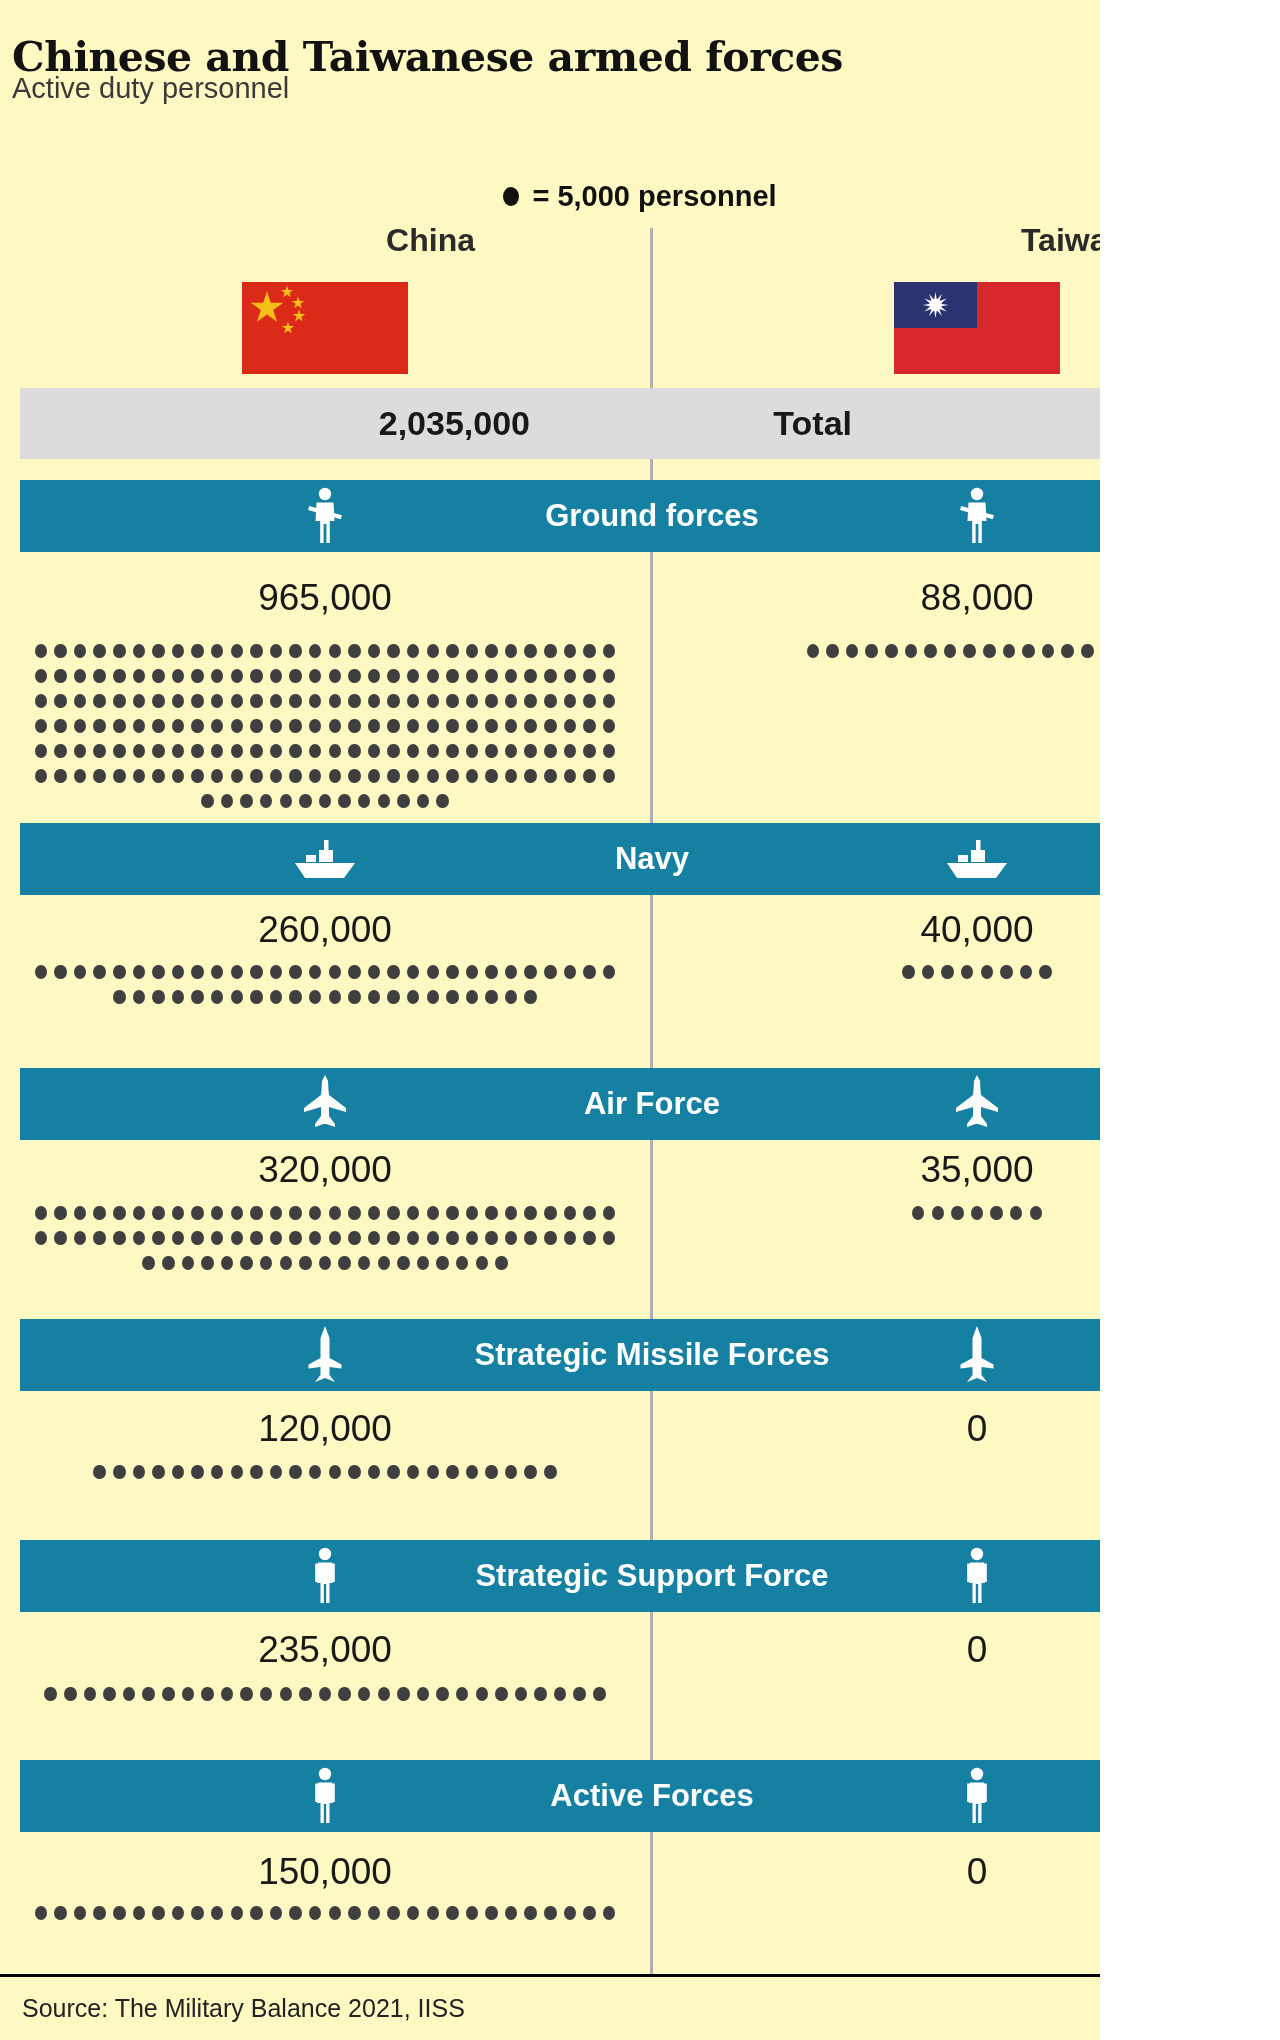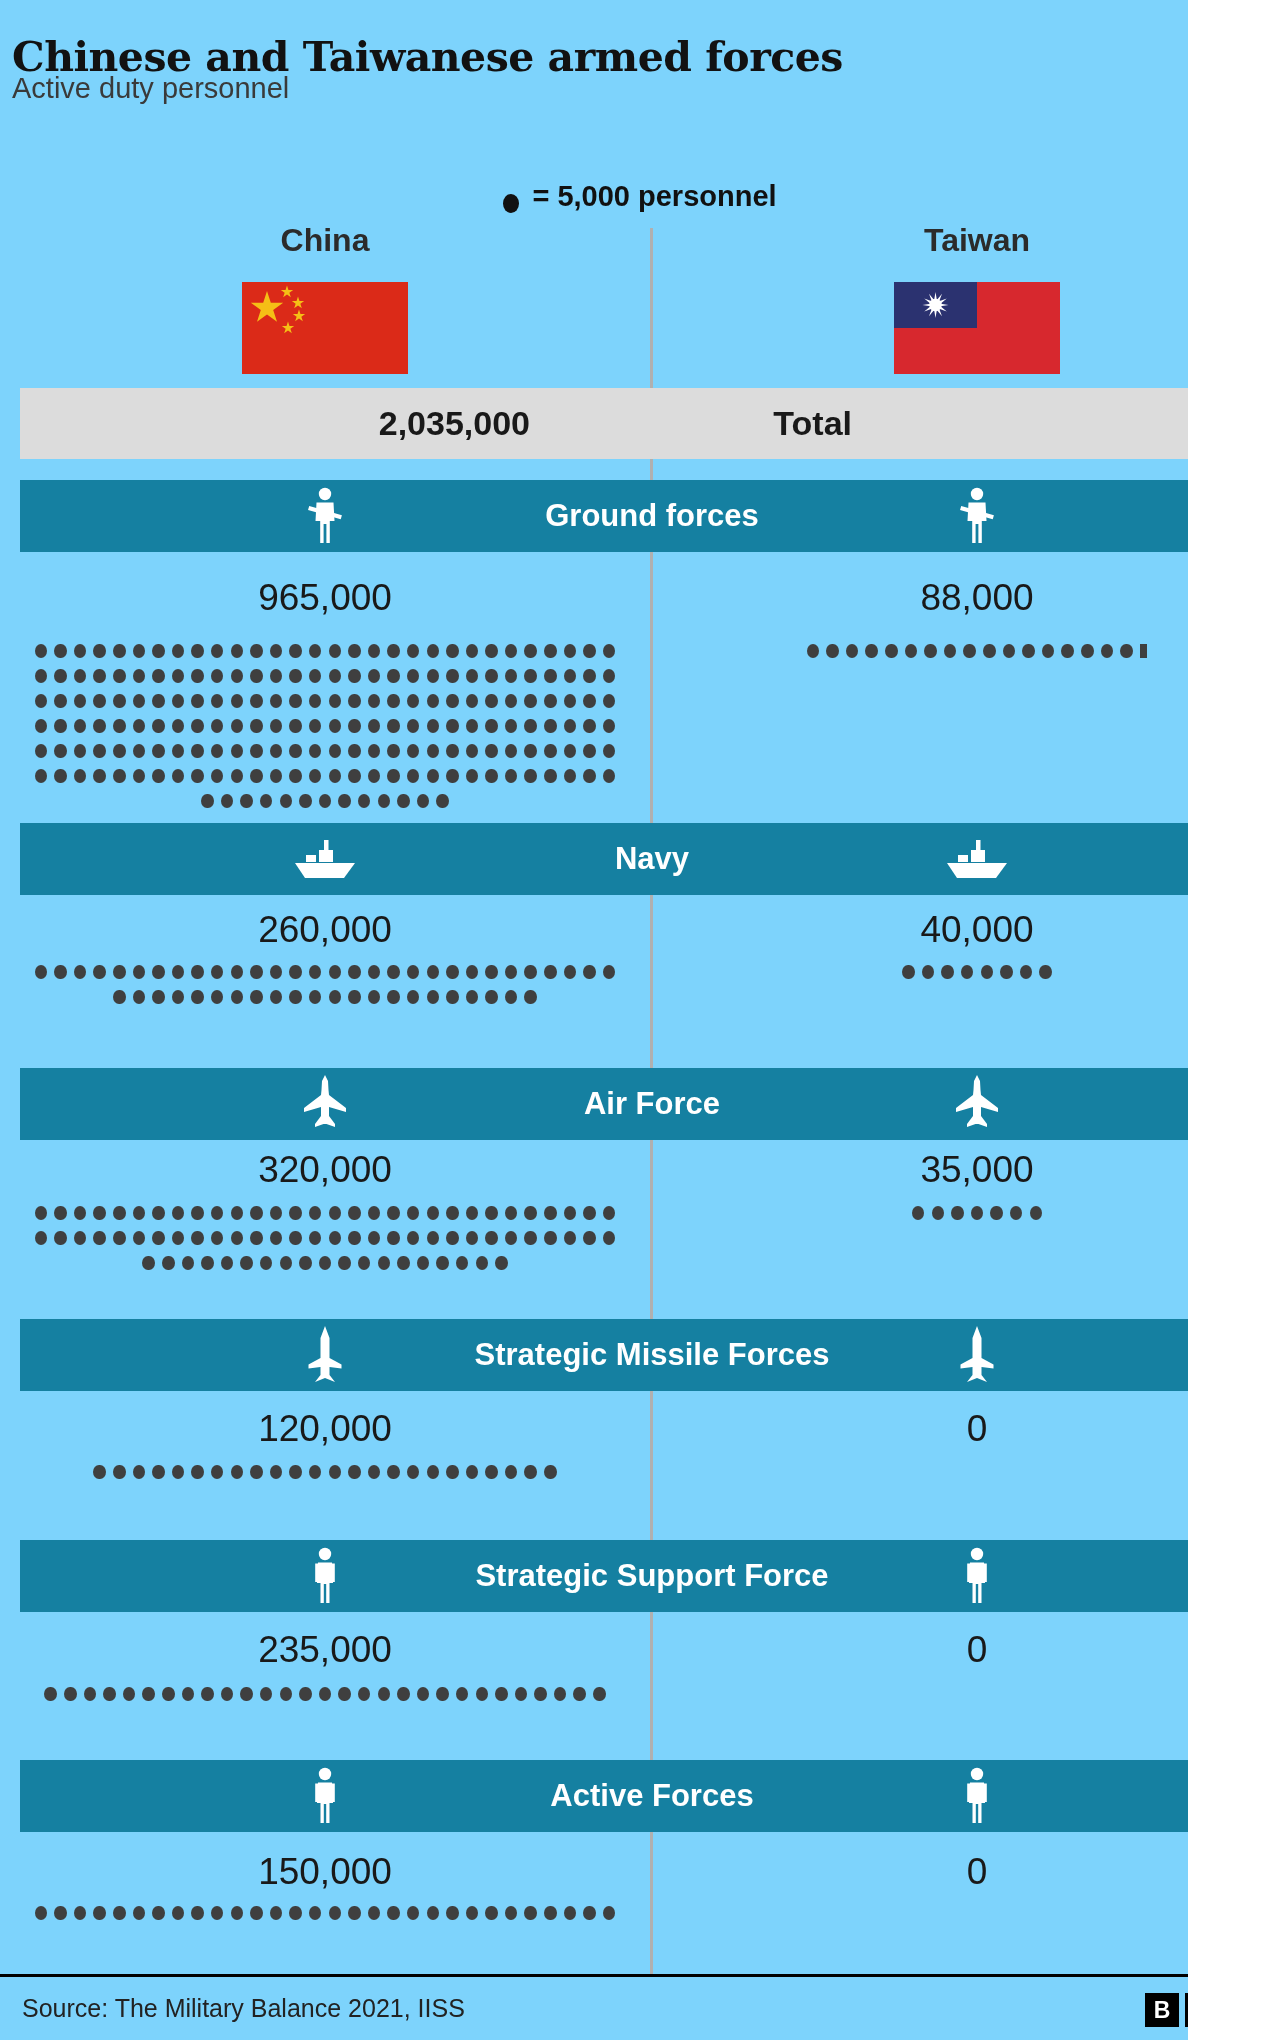--- a/index.html
+++ b/index.html
@@ -1,24 +1,24 @@
 <!DOCTYPE html>
 <html style="--teal: #1580A1; --dot: #3F3F3F; --graybar: #DCDCDC; --divider: #B0B0B0; --china-red: #DB2A18; --star-yellow: #F5BF16; --taiwan-red: #D7282E; --taiwan-blue: #2B3270;"><head>
 <meta charset="utf-8">
 <style>
   html,body{margin:0;padding:0;background:#fff;}
-  .canvas{position:relative;width:1188px;height:2040px;background:#7dd3fc;overflow:hidden;
+  .canvas{position:relative;width:1100px;height:2040px;background:#fef9c3;overflow:hidden;
           font-family:"Liberation Sans",sans-serif;color:#191919;}
   .title{position:absolute;left:12px;top:6px;font-family:"DejaVu Serif",serif;font-weight:700;
          font-size:41px;color:#121212;letter-spacing:-.5px;}
   .subtitle{position:absolute;left:12px;top:72px;font-size:29px;color:#3a3a3a;}
   .legend{position:absolute;left:0;top:180px;width:1280px;display:flex;justify-content:center;
-          align-items:flex-end;gap:13px;font-size:29px;font-weight:700;color:#111;}
+          align-items:center;gap:13px;font-size:29px;font-weight:700;color:#111;}
   .legend-dot{width:16px;height:19px;border-radius:50%;background:#111;flex:none;}
-  .col-label{position:absolute;top:222px;width:300px;text-align:center;font-size:32px;
+  .col-label{position:absolute;top:222px;width:300px;text-align:right;font-size:32px;
              font-weight:700;color:#2b2b2b;}
   .flag{position:absolute;top:282px;width:166px;height:92px;display:block;}
   .divider{position:absolute;left:650px;top:228px;width:3px;height:1747px;background:var(--divider);z-index:0;}
   .total-bar{position:absolute;left:20px;top:388px;width:1240px;height:71px;background:var(--graybar);z-index:1;}
   .total-bar span{position:absolute;top:0;height:71px;line-height:71px;font-size:34px;font-weight:700;
                   color:#191919;text-align:right;width:400px;}
   .t-china{left:110px;} .t-label{left:432px;} .t-taiwan{left:757px;}
   .section-bar{position:absolute;left:20px;width:1240px;height:72px;background:var(--teal);z-index:1;}
   .bar-label{position:absolute;left:632px;top:0;transform:translateX(-50%);line-height:72px;color:#fff;
              font-size:31px;font-weight:700;white-space:nowrap;}

